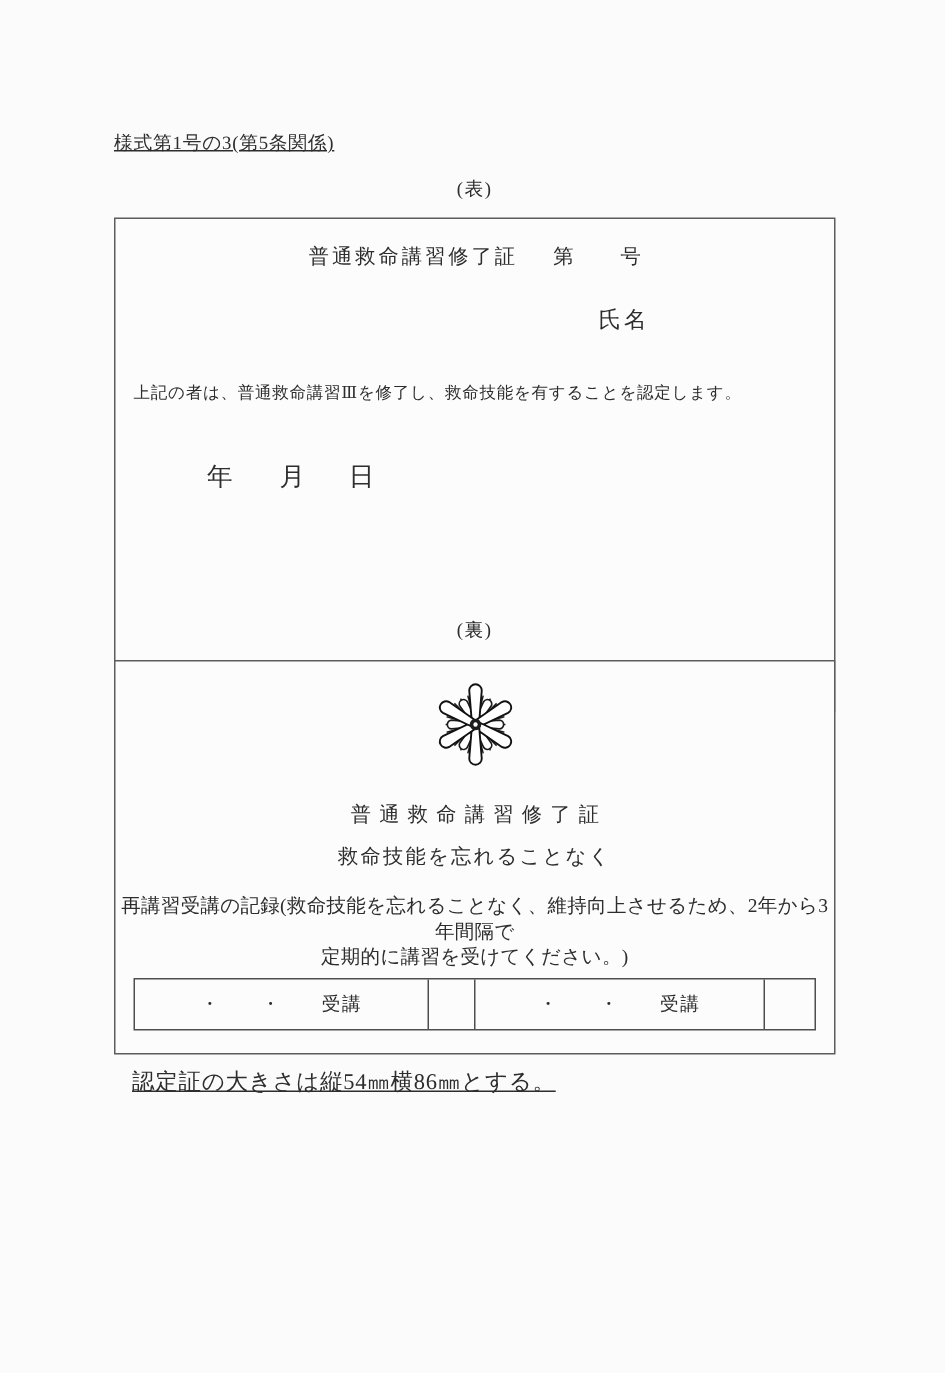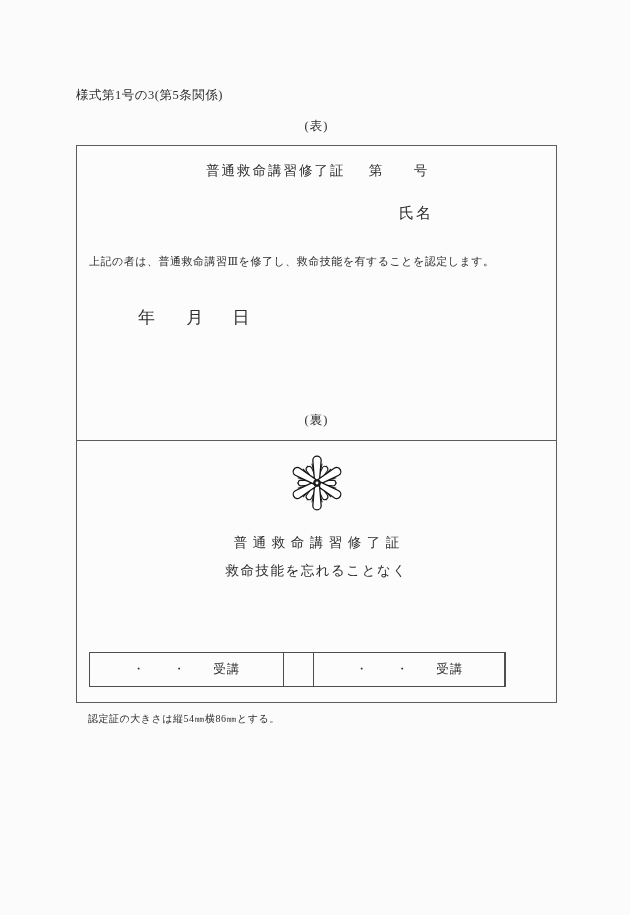--- a/index.html
+++ b/index.html
@@ -8,21 +8,21 @@
     background: #fbfbfb;
     font-family: "Liberation Serif", "DejaVu Serif", serif;
     color: #2d2d2d;
     position: relative;
     overflow: hidden;
   }
   .page { position: absolute; left: 0; top: 0; width: 630px; height: 915px; }
 
   .form-label {
     position: absolute; left: 76px; top: 87px;
-    font-size: 12.5px; letter-spacing: 0.5px;
+    font-size: 12.5px; letter-spacing: 0.5px; text-decoration: underline;
   }
   .side-label {
     position: absolute; left: 76px; width: 481px;
     text-align: center; font-size: 12.5px; letter-spacing: 1px;
   }
   .side-label.front { top: 118px; }
   .side-label.back  { top: 412px; }
 
   .card {
     position: absolute; left: 76px; width: 481px;
@@ -79,39 +79,39 @@
     position: absolute; top: 121px; left: 0; width: 100%;
     text-align: center; font-size: 13.5px; letter-spacing: 1.5px;
   }
   .back-note {
     position: absolute; top: 154px; left: 1px; right: 1px;
     text-align: center; font-size: 13px; line-height: 17px;
     letter-spacing: 0.2px;
   }
   .record-table {
     position: absolute; top: 211px; left: 12px;
-    width: 417px; height: 35px;
+    width: 455px; height: 35px;
     display: flex;
     border: 1.5px solid #4e4e50;
     background: #fcfcfc;
   }
   .record-table .cell {
     height: 100%;
     display: flex; align-items: center; justify-content: center;
     font-size: 12.5px; letter-spacing: 1px;
   }
   .record-table .cell + .cell { border-left: 1.2px solid #4e4e50; }
   .cell.wide-1   { width: 195px; }
   .cell.narrow-1 { width: 31px; }
   .cell.wide-2   { width: 193px; }
   .cell.narrow-2 { flex: 1; }
 
   .size-note {
     position: absolute; left: 88px; top: 712px;
-    font-size: 10px; letter-spacing: 0.5px;
+    font-size: 15px; letter-spacing: 0.5px; text-decoration: underline;
   }
 
   .emblem-svg { display: block; }
 </style>
 </head>
 <body>
 
 <div class="page">
 
   <div class="form-label">様式第1号の3(第5条関係)</div>
@@ -264,20 +264,24 @@
         </g>
         <circle cx="0" cy="0" r="4.2" fill="#1c1c1c"></circle>
         <circle cx="0" cy="0" r="1.6" fill="#ffffff"></circle>
       </svg>
     </div>
 
     <div class="back-title">普通救命講習修了証</div>
 
     <div class="back-org">救命技能を忘れることなく</div>
 
+    <div class="back-note">
+      <div>再講習受講の記録(救命技能を忘れることなく、維持向上させるため、2年から3年間隔で</div>
+      <div>定期的に講習を受けてください。)</div>
+    </div>
 
     <div class="record-table">
       <div class="cell wide-1">・　　・　　受講</div>
       <div class="cell narrow-1"></div>
       <div class="cell wide-2">・　　・　　受講</div>
       <div class="cell narrow-2"></div>
     </div>
 
   </div>
 

